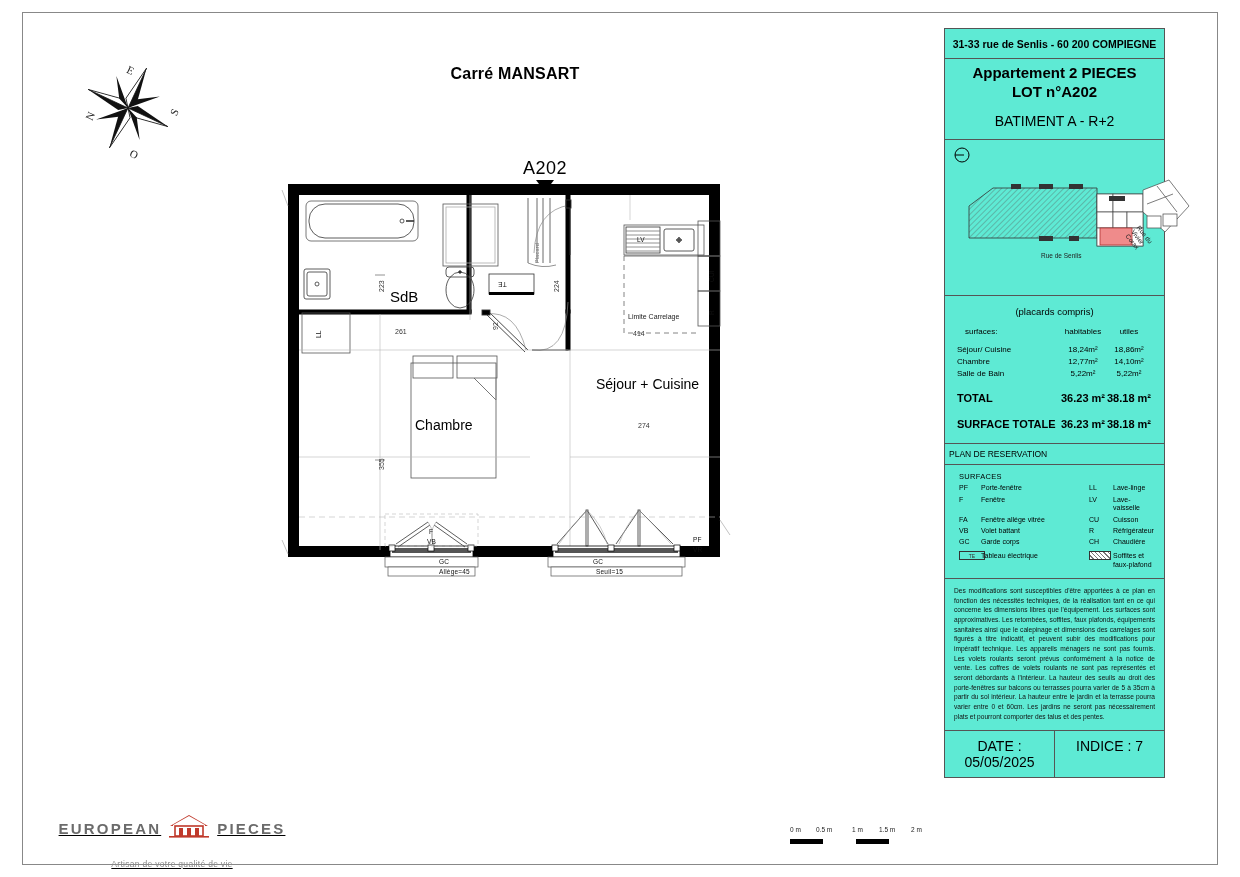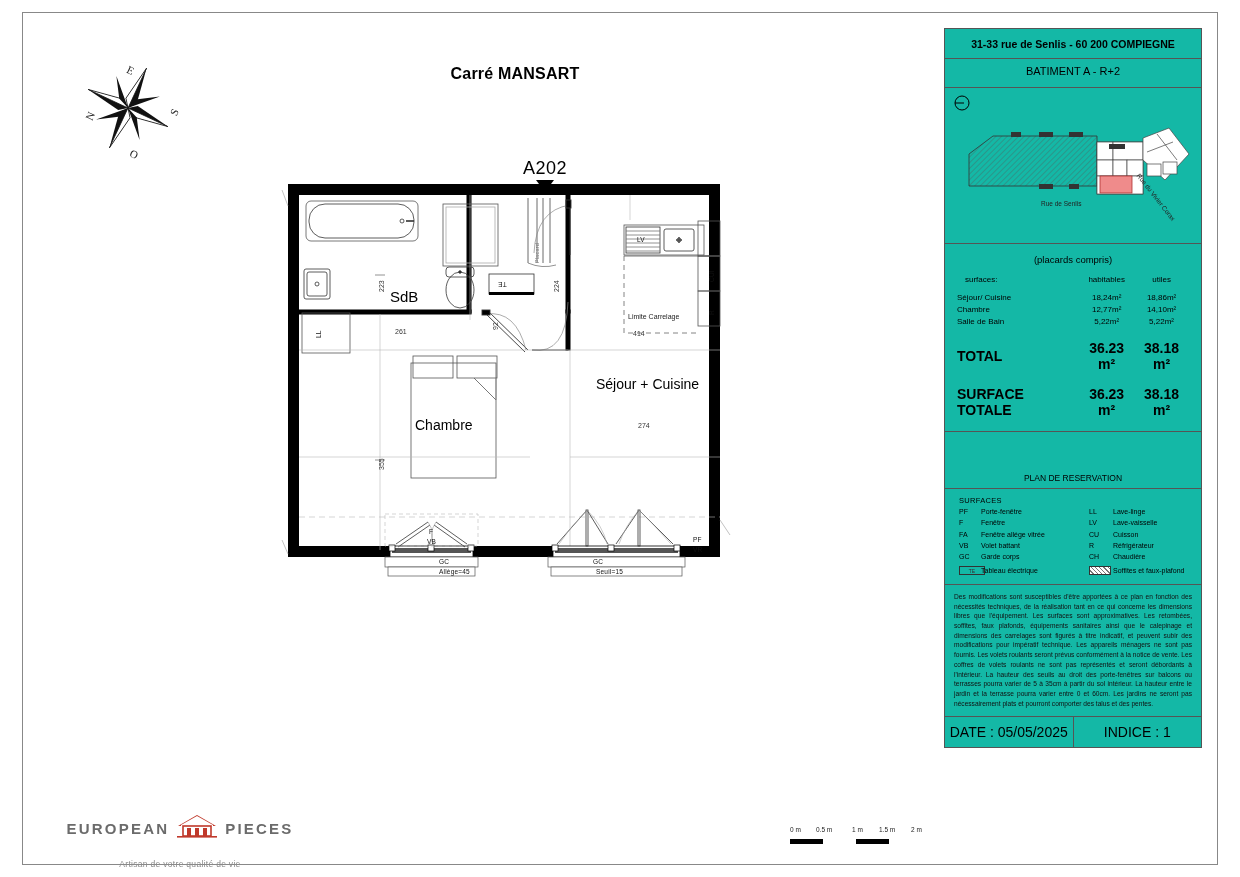--- a/index.html
+++ b/index.html
@@ -72,60 +72,60 @@
 
   
   .scalebar { position:absolute; left:760px; top:806px; width:140px; height:26px; }
   .sb-nums { position:relative; height:10px; }
   .sb-nums span { position:absolute; font-size:6.5px; color:#222; }
   .sb-bars { position:relative; margin-top:3px; height:6px; }
   .sb-bars i { position:absolute; top:0; height:5px; background:#000; display:block; }
   .sb-line { position:absolute; left:0; top:0; width:130px; height:1px; background:#000; }
 
   
-  .logo-block { position:absolute; left:40px; top:793px; width:220px; }
+  .logo-block { position:absolute; left:32px; top:793px; width:220px;text-decoration:underline; }
   .logo-row { display:flex; align-items:center; justify-content:center; gap:6px; }
   .logo-word {
     font-size:15px; letter-spacing:2.2px; color:#6b6b6b; font-weight:bold;
     font-family:"Liberation Sans", sans-serif;
   }
   .logo-tag {
     margin-top:16px; text-align:center; font-size:8.5px; color:#8a8a8a; letter-spacing:0.3px;
   }
 
   
   .panel {
-    position:absolute; left:944px; top:28px; width:258px;
-    border:1px solid #555; background:#14b8a6;
+    position:absolute; left:944px; top:28px; width:221px;
+    border:1px solid #555; background:#5eead4;
   }
   .pbox { border-bottom:1px solid #555; }
   .pbox:last-child { border-bottom:none; }
   .p-addr { text-align:center; font-size:10.5px; padding:9px 4px 8px 4px; font-weight:bold; }
   .p-appt { text-align:center; font-size:15px; font-weight:bold; line-height:1.28; padding:4px 4px 6px 4px; }
-  .p-bat  { text-align:center; font-size:11px; padding:6px 4px 10px 4px; }
+  .p-bat  { text-align:center; font-size:14px; padding:6px 4px 10px 4px; }
 
   .p-site { height:156px; position:relative; }
   .site-icon { position:absolute; left:8px; top:6px; width:18px; height:18px; }
   .site-thumb { position:absolute; left:6px; top:36px; width:256px; height:100px; }
   .site-txt { position:absolute; font-size:6.5px; color:#222; }
 
   .p-surf { padding:9px 12px 12px 12px; }
   .surf-title { text-align:center; font-size:17px; font-weight:bold; letter-spacing:0.2px; }
   .surf-sub { text-align:center; font-size:9.5px; margin-top:1px; }
   table.surf { width:100%; border-collapse:collapse; margin-top:9px; font-size:8px; }
   table.surf th { font-weight:normal; font-size:8px; padding:1px 0 7px 0; }
   table.surf th.c1 { text-align:left; padding-left:8px; }
   table.surf th.c2, table.surf th.c3 { text-align:center; }
   table.surf td { padding:1.5px 0; font-size:8px; }
   table.surf td.c1 { text-align:left; }
   table.surf td.c2, table.surf td.c3 { text-align:center; }
   table.surf tr.gap td { height:11px; }
-  table.surf tr.total td { font-weight:bold; font-size:14px; }
-
-  .p-reserv { text-align:center; font-size:8.5px; padding:5px 4px;margin-top:36px; }
+  table.surf tr.total td { font-weight:bold; font-size:11px; }
+
+  .p-reserv { text-align:left; font-size:8.5px; padding:5px 4px; }
 
   .p-legend { padding:7px 10px 8px 14px; }
   .legend-title { font-size:7.5px; margin-bottom:3px; letter-spacing:0.3px; }
   .legend-grid { display:grid; grid-template-columns:22px 108px 24px auto; row-gap:2.5px; font-size:7px; }
   .legend-grid div { line-height:1.25; }
   .te-chip {
     display:inline-block; width:26px; height:9px; border:1px solid #333;
     font-size:5px; text-align:center; line-height:8px; color:#333; vertical-align:middle;
   }
   .hatch-chip {
@@ -431,20 +431,24 @@
       </div>
       <div class="logo-tag">Artisan de votre qualité de vie</div>
     </div>
   </div>
 
   <div class="panel">
 
     <div class="pbox p-addr">31-33 rue de Senlis - 60 200 COMPIEGNE</div>
 
     <div class="pbox">
+      <div class="p-appt">
+        <div>Appartement 2 PIECES</div>
+        <div>LOT n°A202</div>
+      </div>
       <div class="p-bat">BATIMENT A - R+2</div>
     </div>
 
     <div class="pbox p-site">
       <span class="site-icon">
         <svg width="18" height="18" viewBox="0 0 18 18">
           <circle cx="9" cy="9" r="7" fill="none" stroke="#000" stroke-width="1"></circle>
           <line x1="2" y1="9" x2="11" y2="9" stroke="#000" stroke-width="1"></line>
         </svg>
       </span>
@@ -568,16 +572,16 @@
         <div style="padding-top:3px;">Tableau électrique</div>
         <div style="padding-top:2px;"><span class="hatch-chip"></span></div>
         <div style="padding-top:3px;">Soffites et faux-plafond</div>
       </div>
     </div>
 
     <div class="pbox p-disclaim">Des modifications sont susceptibles d'être apportées à ce plan en fonction des nécessités techniques, de la réalisation tant en ce qui concerne les dimensions libres que l'équipement. Les surfaces sont approximatives. Les retombées, soffites, faux plafonds, équipements sanitaires ainsi que le calepinage et dimensions des carrelages sont figurés à titre indicatif, et peuvent subir des modifications pour impératif technique. Les appareils ménagers ne sont pas fournis. Les volets roulants seront prévus conformément à la notice de vente. Les coffres de volets roulants ne sont pas représentés et seront débordants à l'intérieur. La hauteur des seuils au droit des porte-fenêtres sur balcons ou terrasses pourra varier de 5 à 35cm à partir du sol intérieur. La hauteur entre le jardin et la terrasse pourra varier entre 0 et 60cm. Les jardins ne seront pas nécessairement plats et pourront comporter des talus et des pentes.</div>
 
     <div class="p-footer">
       <div>DATE : 05/05/2025</div>
-      <div>INDICE : 1</div>
+      <div>INDICE : 7</div>
     </div>
   </div>
 </div>
 
 </body></html>

